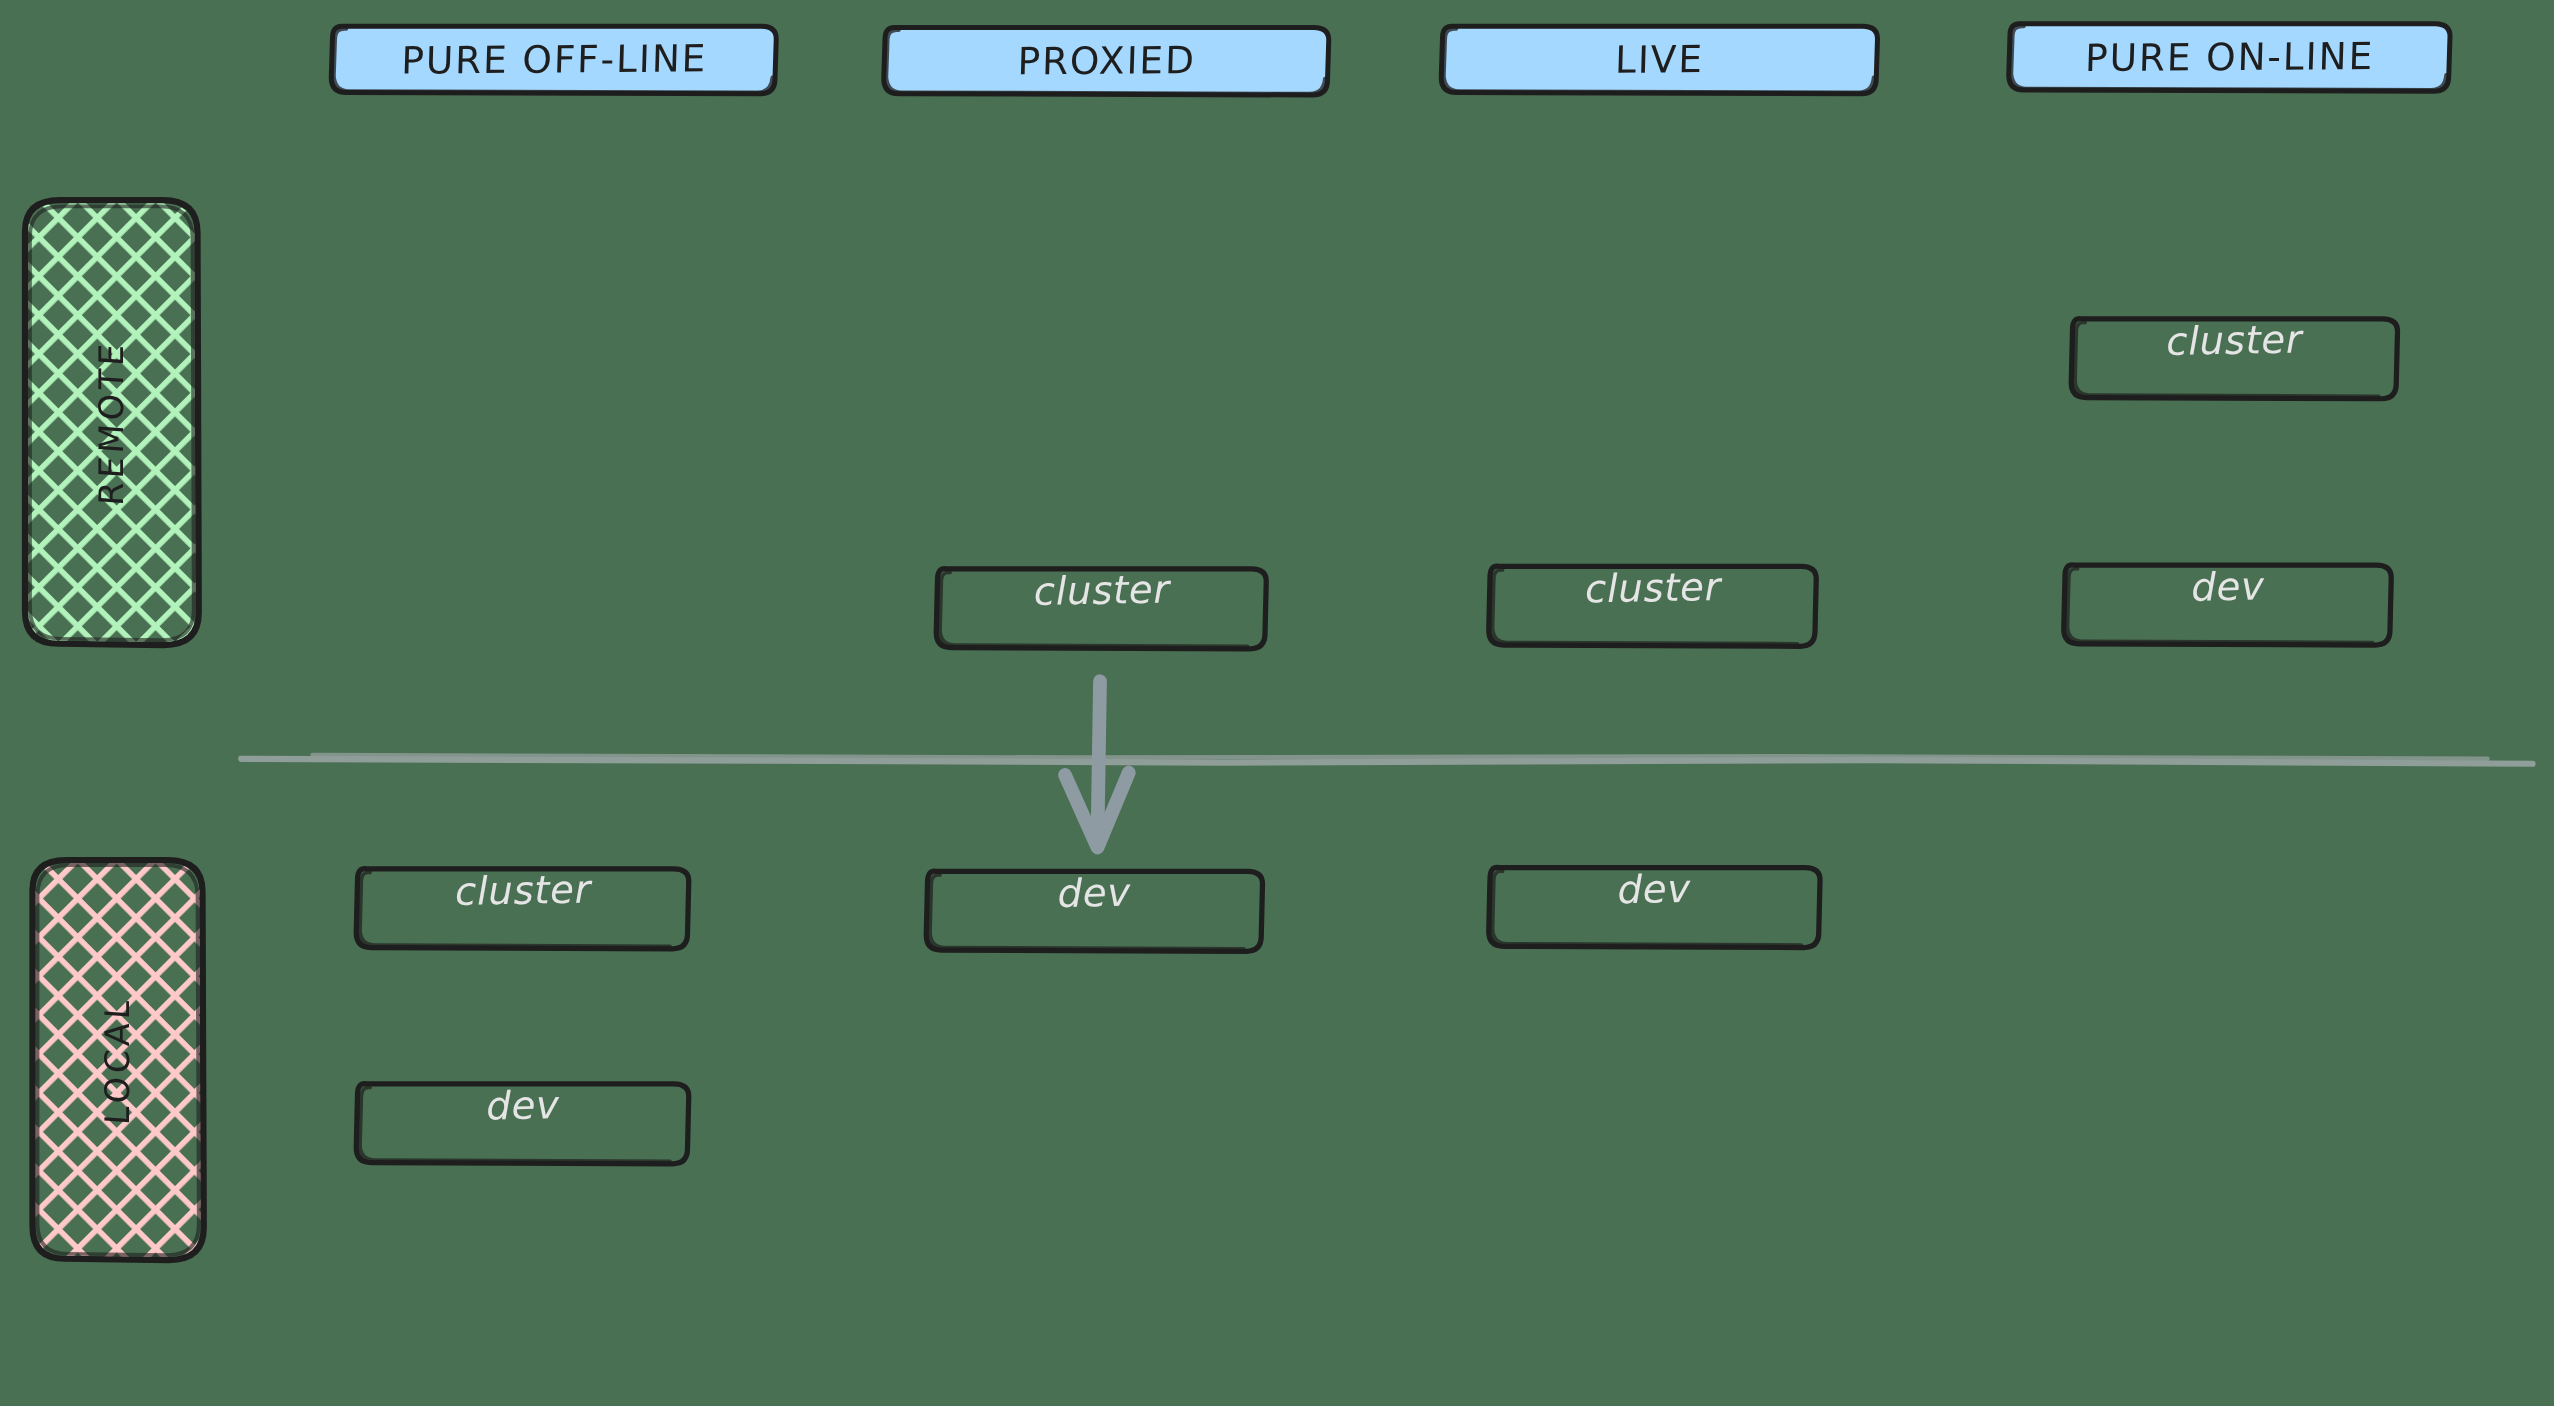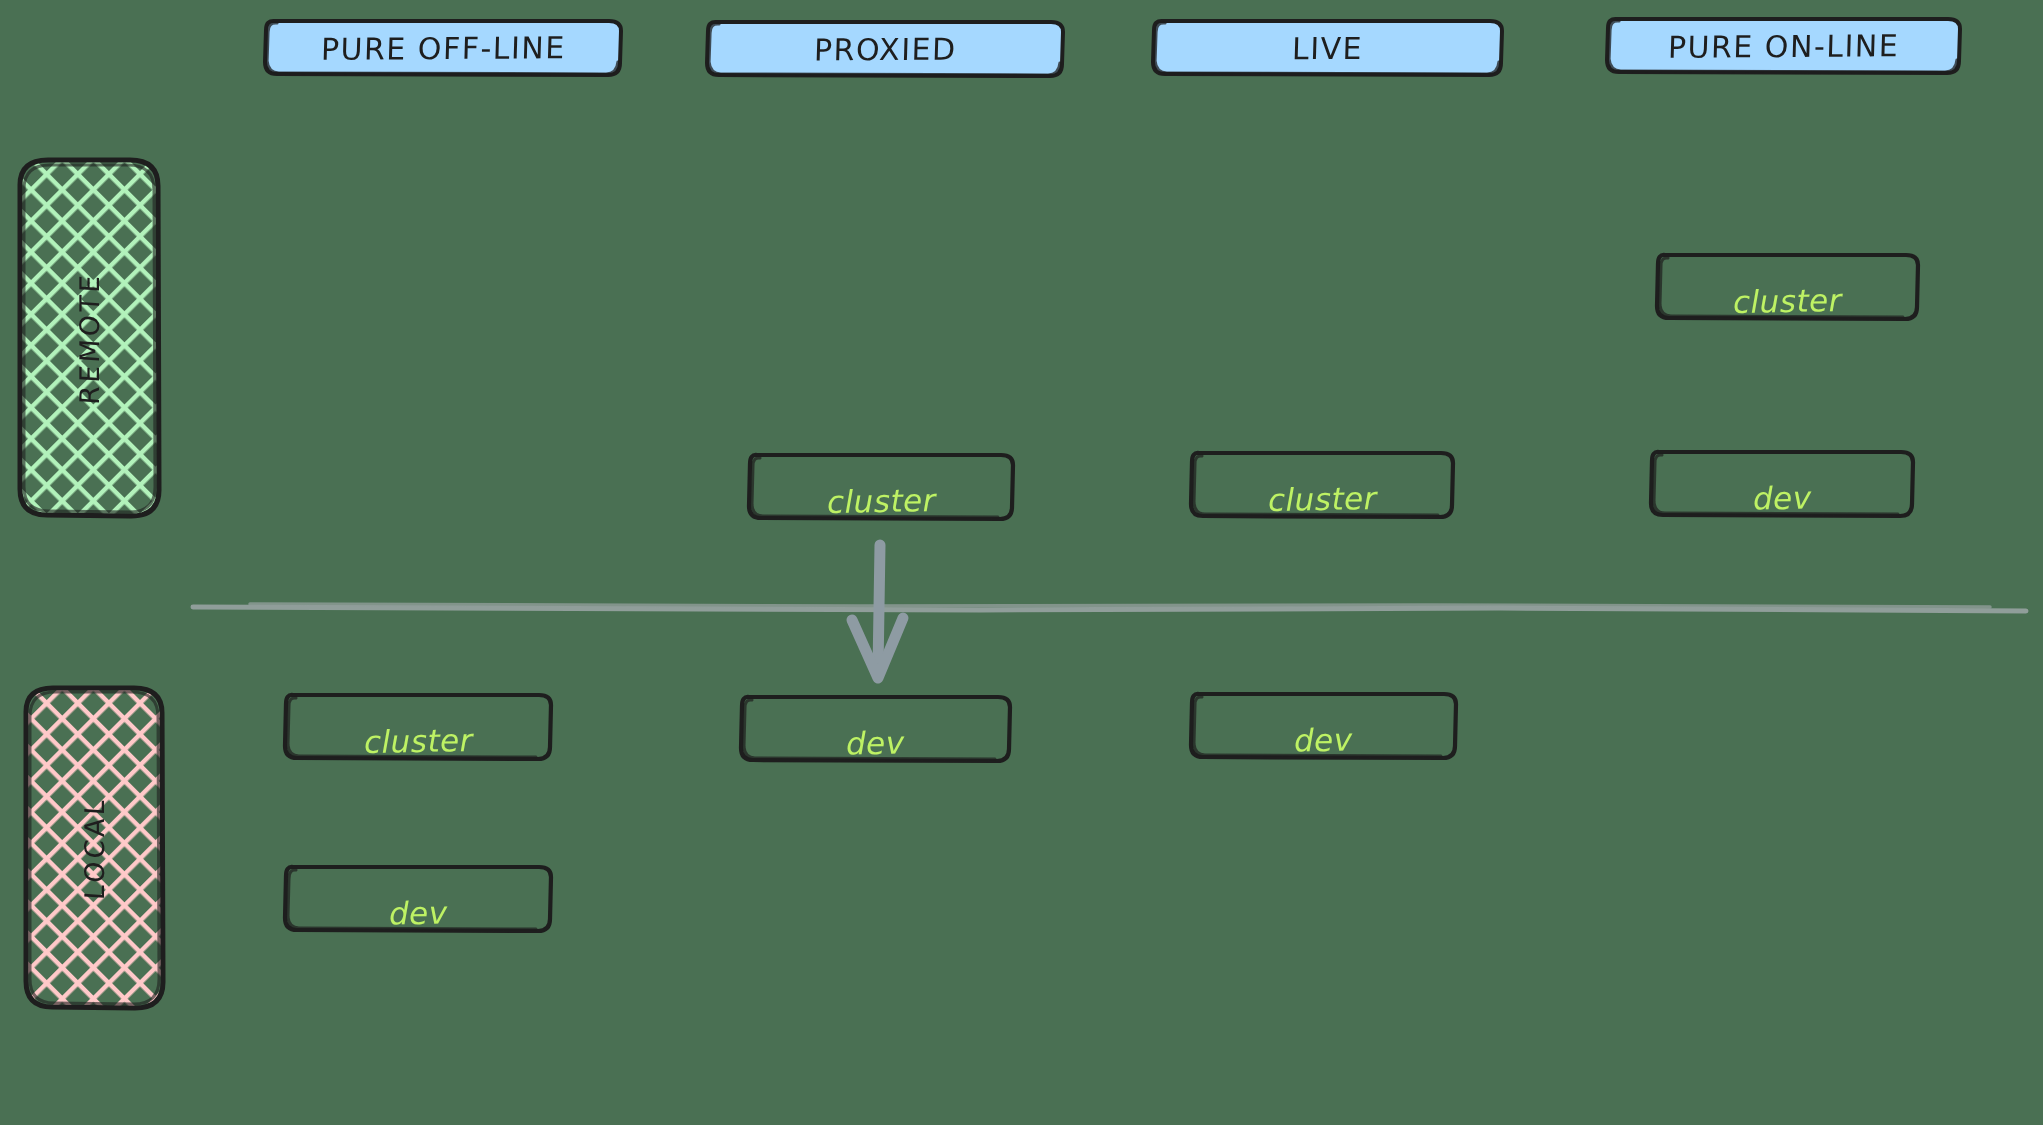--- a/index.html
+++ b/index.html
@@ -36,23 +36,23 @@
   }
   .col-header .chip-label {
     font-size: 30px;
     transform: skewX(-2deg) rotate(-0.4deg);
   }
 
   
   .node {
     position: absolute;
     display: flex;
-    align-items: flex-end;
+    align-items: flex-start;
     justify-content: center;
-    color: #bef264;
+    color: #e5e5e5;
     z-index: 5;
   }
   .node .node-label {
     font-size: 31px;
     font-style: italic;
     letter-spacing: 0.5px;
     transform: rotate(-1deg);
   }
 
   

